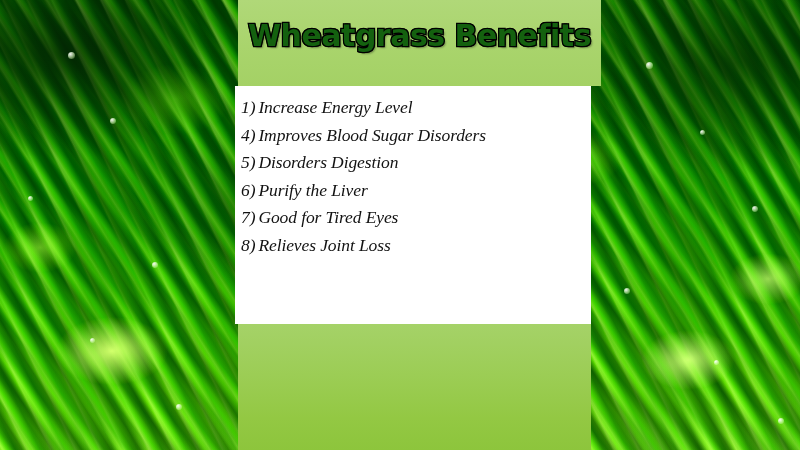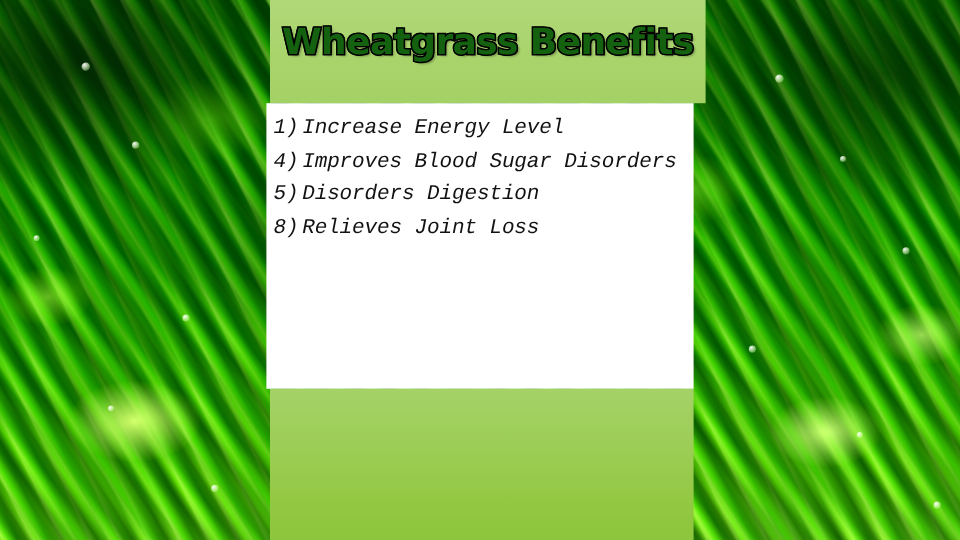--- a/index.html
+++ b/index.html
@@ -68,21 +68,21 @@
   .drop {
     position: absolute;
     border-radius: 50%;
     background: radial-gradient(circle at 34% 30%, rgba(255,255,255,0.95), rgba(220,255,190,0.55) 55%, rgba(160,230,110,0.05) 100%);
     pointer-events: none;
   }
 
   
   .card {
     position: absolute;
-    left: 225px;
+    left: 238px;
     top: 0;
     width: 353px;
     height: 450px;
   }
   .card-header {
     position: absolute;
     left: 0; top: 0;
     width: 363px;
     height: 86px;
     background: linear-gradient(180deg, #b0d878 0%, #a9d46c 55%, #a4d165 100%);
@@ -115,21 +115,21 @@
   }
   .benefit-list {
     position: absolute;
     left: 6px;
     top: 8px;
     margin: 0;
     padding: 0;
     list-style: none;
   }
   .benefit-list li {
-    font-family: Liberation Mono, monospace;
+    font-family: Liberation Serif, serif;
     font-style: italic;
     font-size: 17.5px;
     line-height: 27.5px;
     color: #121212;
     white-space: nowrap;
     letter-spacing: -0.1px;
   }
   .benefit-list li .num { margin-right: 3px; }
   .card-footer {
     position: absolute;
@@ -172,20 +172,26 @@
         <li>
           <span class="num">1)</span><span>Increase Energy Level</span>
         </li>
         <li>
           <span class="num">4)</span><span>Improves Blood Sugar Disorders</span>
         </li>
         <li>
           <span class="num">5)</span><span>Disorders Digestion</span>
         </li>
         <li>
+          <span class="num">6)</span><span>Purify the Liver</span>
+        </li>
+        <li>
+          <span class="num">7)</span><span>Good for Tired Eyes</span>
+        </li>
+        <li>
           <span class="num">8)</span><span>Relieves Joint Loss</span>
         </li>
       </ul>
     </div>
 
     <div class="card-footer"></div>
 
   </div>
 </div>
 

